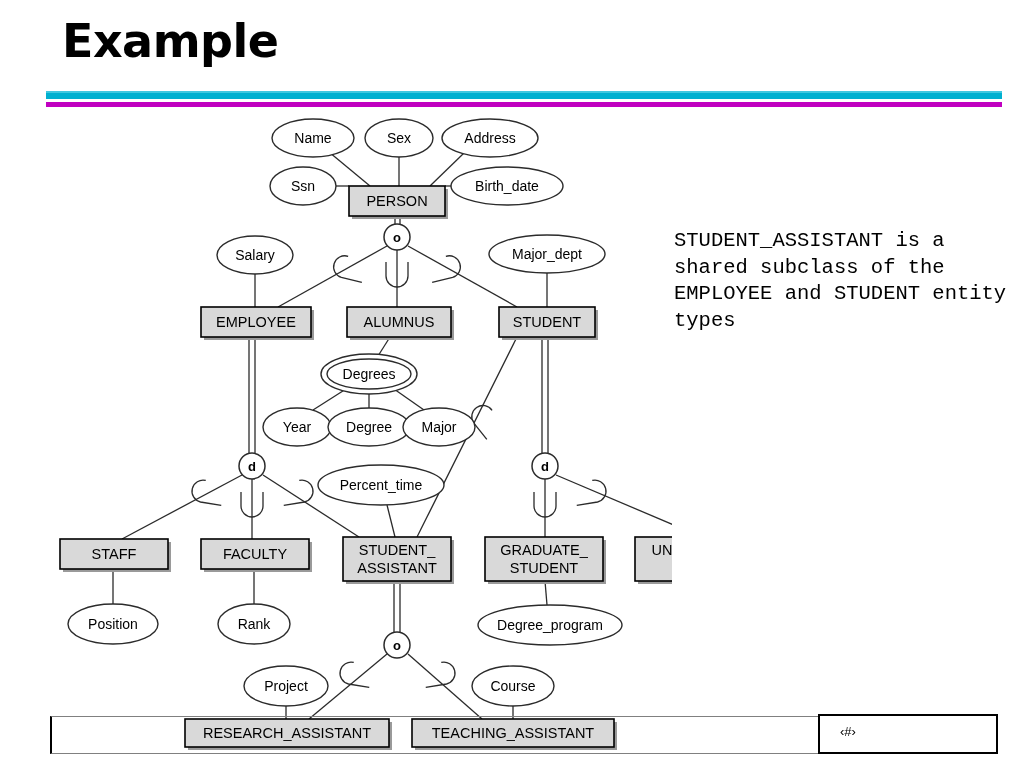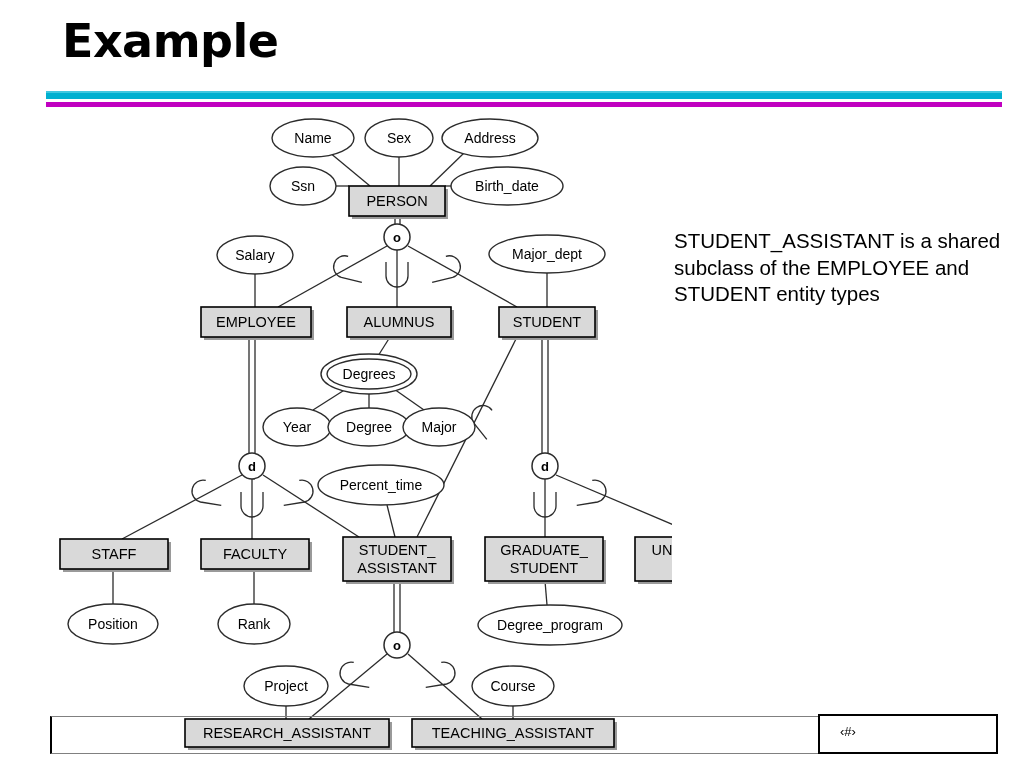--- a/index.html
+++ b/index.html
@@ -40,21 +40,21 @@
     font-size:13px;color:#000;font-family:"Liberation Sans",sans-serif;
   }
 
   
   #diagram{position:absolute;left:0;top:108px;width:660px;height:648px;}
 
   
   #note{
     position:absolute;left:662px;top:228px;width:350px;
     font-size:20.5px;line-height:26.5px;color:#000;
-    font-family:Liberation Sans, sans-serif;
+    font-family:Liberation Mono, monospace;
   }
 </style>
 </head>
 <body>
 
 <div id="slide">
 
   <div id="title">Example</div>
 
   <div class="rule" id="rule-cyan-thin"></div>

